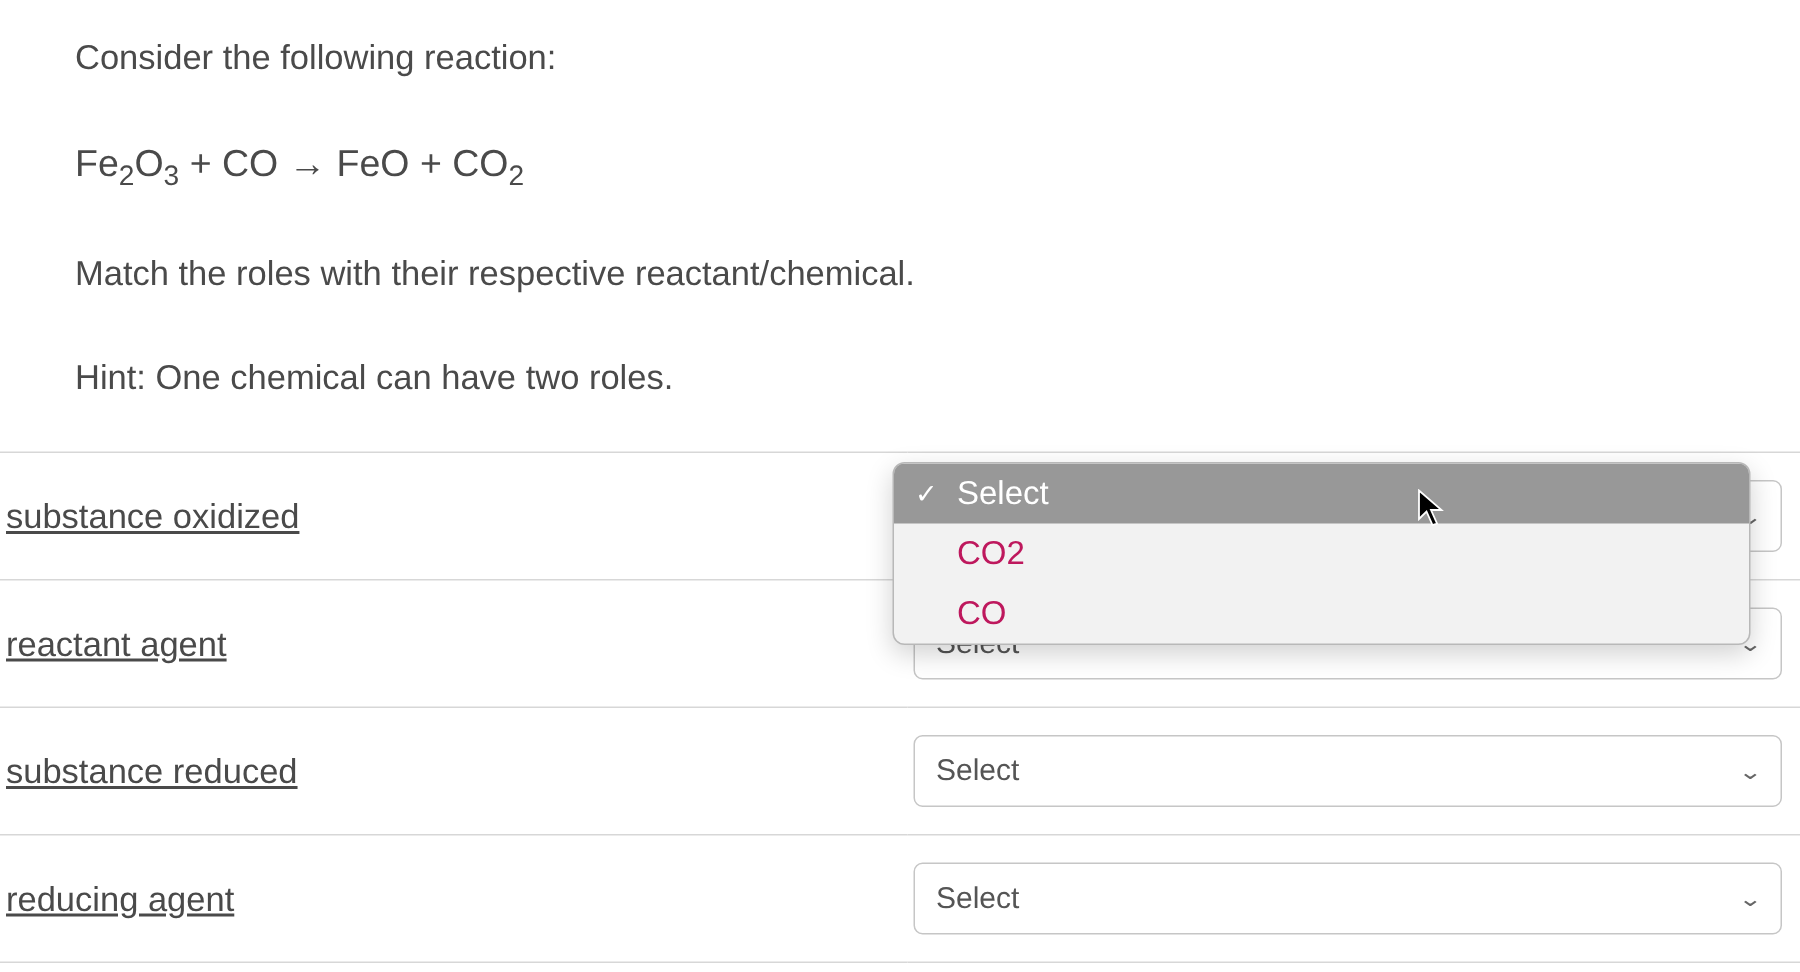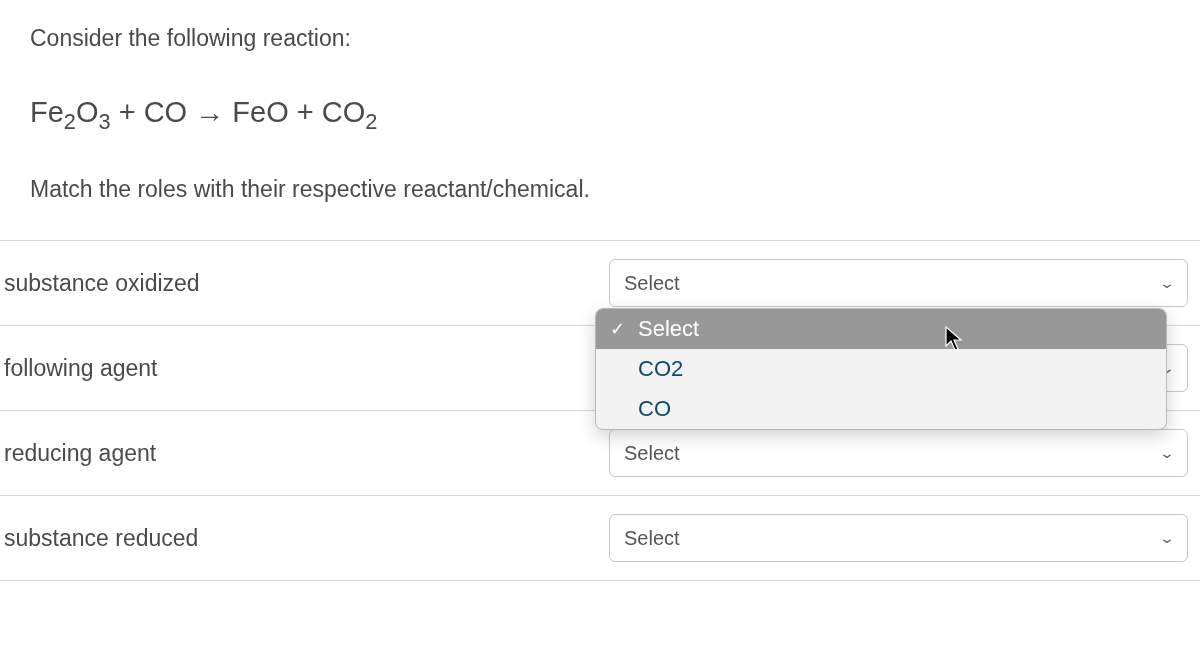--- a/index.html
+++ b/index.html
@@ -11,28 +11,29 @@
     font-family: -apple-system, BlinkMacSystemFont, "Segoe UI", Helvetica, Arial, sans-serif;
     color: #4a4a4a;
     background: #fff;
     overflow: hidden;
     position: relative;
   }
   .question-text {
     padding: 20px 30px 0 30px;
     font-size: 23px;
     line-height: 1.6;
+    margin-left: 20px;
   }
   .question-text p { margin: 0 0 32px 0; }
-  .equation { font-size: 29px; }
+  .equation { font-size: 25px; }
   sub { font-size: 0.75em; vertical-align: sub; }
   .match-table { width: 100%; border-collapse: collapse; margin-top: 10px; }
   .match-table tr { border-top: 1px solid #d7d7d7; border-bottom: 1px solid #d7d7d7; }
   .match-table td { padding: 18px 8px 18px 4px; font-size: 23px; vertical-align: middle; }
-  .label-cell { width: 605px; padding-left: 4px !important; }
+  .label-cell { width: 605px; padding-left: 4px !important; text-decoration: underline; }
   .select-cell { padding-right: 12px !important; }
   .fake-select {
     width: 100%;
     height: 48px;
     border: 1px solid #c6c6c6;
     border-radius: 6px;
     background: #fff;
     font-size: 20px;
     color: #555;
     display: flex;
@@ -55,21 +56,21 @@
     background: #f2f2f2;
     border: 1px solid #b8b8b8;
     border-radius: 8px;
     box-shadow: 0 6px 18px rgba(0,0,0,0.18);
     overflow: hidden;
     z-index: 100;
   }
   .dropdown-item {
     font-size: 22px;
     padding: 7px 16px 7px 42px;
-    color: #0c4a6e;
+    color: #be185d;
     cursor: pointer;
     position: relative;
   }
   .dropdown-item.highlight {
     background: #989898;
     color: #fff;
   }
   .check {
     position: absolute;
     left: 14px;
@@ -85,53 +86,54 @@
     pointer-events: none;
   }
 </style>
 </head>
 <body>
 
 <div class="question-text">
   <p>Consider the following reaction:</p>
   <p class="equation">Fe<sub>2</sub>O<sub>3</sub> + CO → FeO + CO<sub>2</sub></p>
   <p>Match the roles with their respective reactant/chemical.</p>
+  <p>Hint: One chemical can have two roles.</p>
 </div>
 
 <table class="match-table">
   <tbody>
       <tr>
     <td class="label-cell">substance oxidized</td>
     <td class="select-cell">
       <div class="fake-select">
         <span>Select</span>
         <span class="chevron">⌄</span>
       </div>
     </td>
   </tr>
   <tr>
-    <td class="label-cell">following agent</td>
+    <td class="label-cell">reactant agent</td>
+    <td class="select-cell">
+      <div class="fake-select">
+        <span>Select</span>
+        <span class="chevron">⌄</span>
+      </div>
+    </td>
+  </tr>
+  <tr>
+    <td class="label-cell">substance reduced</td>
     <td class="select-cell">
       <div class="fake-select">
         <span>Select</span>
         <span class="chevron">⌄</span>
       </div>
     </td>
   </tr>
   <tr>
     <td class="label-cell">reducing agent</td>
-    <td class="select-cell">
-      <div class="fake-select">
-        <span>Select</span>
-        <span class="chevron">⌄</span>
-      </div>
-    </td>
-  </tr>
-  <tr>
-    <td class="label-cell">substance reduced</td>
     <td class="select-cell">
       <div class="fake-select">
         <span>Select</span>
         <span class="chevron">⌄</span>
       </div>
     </td>
   </tr>
 </tbody>
   </table>
 

